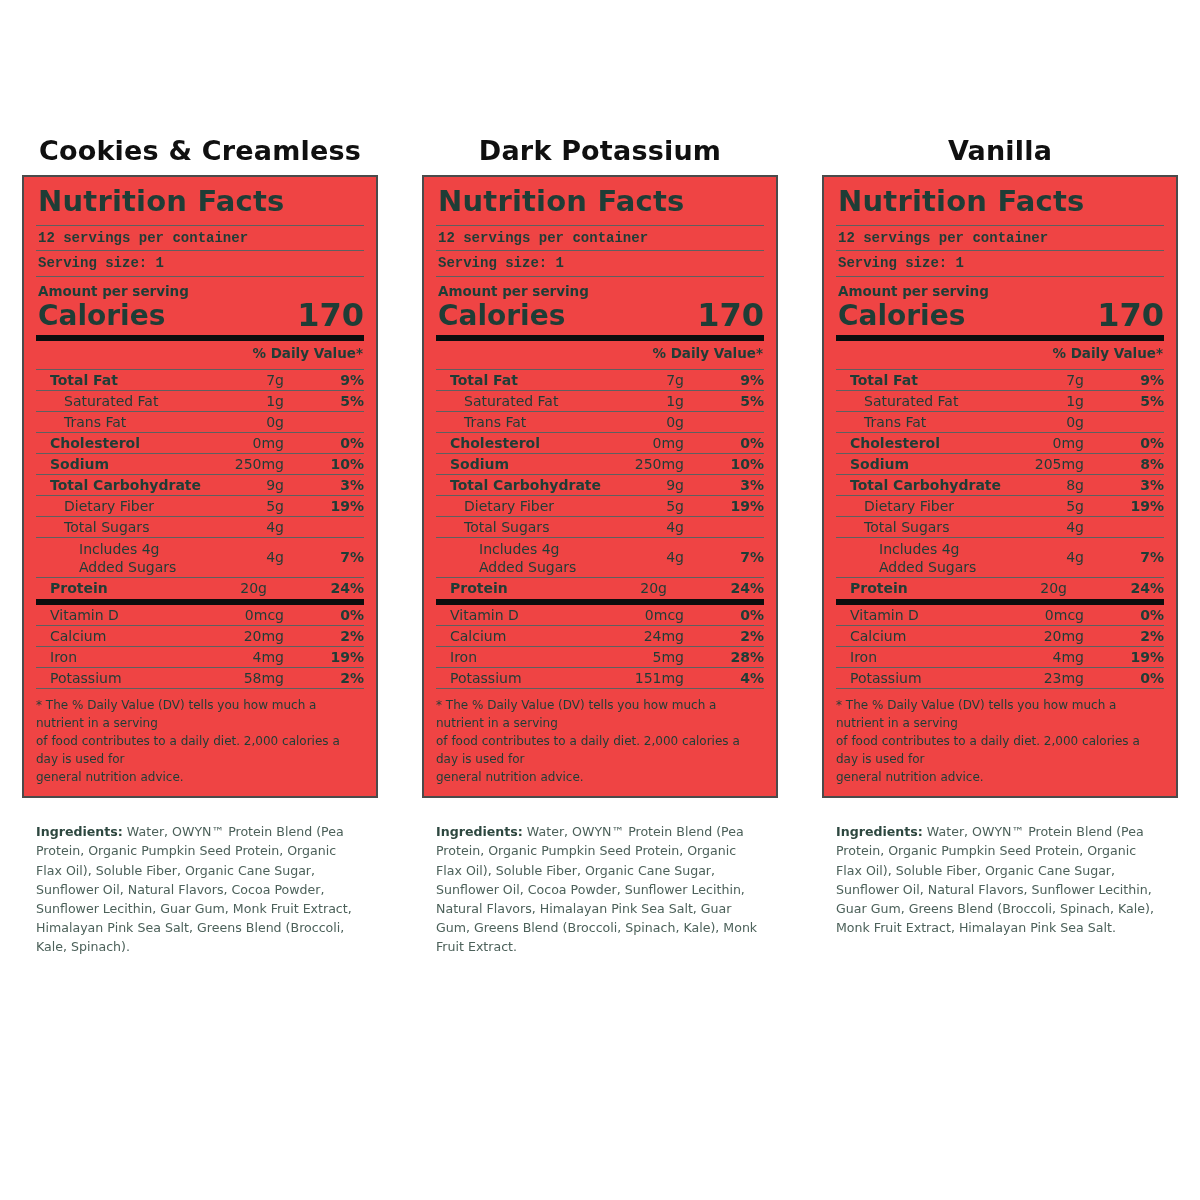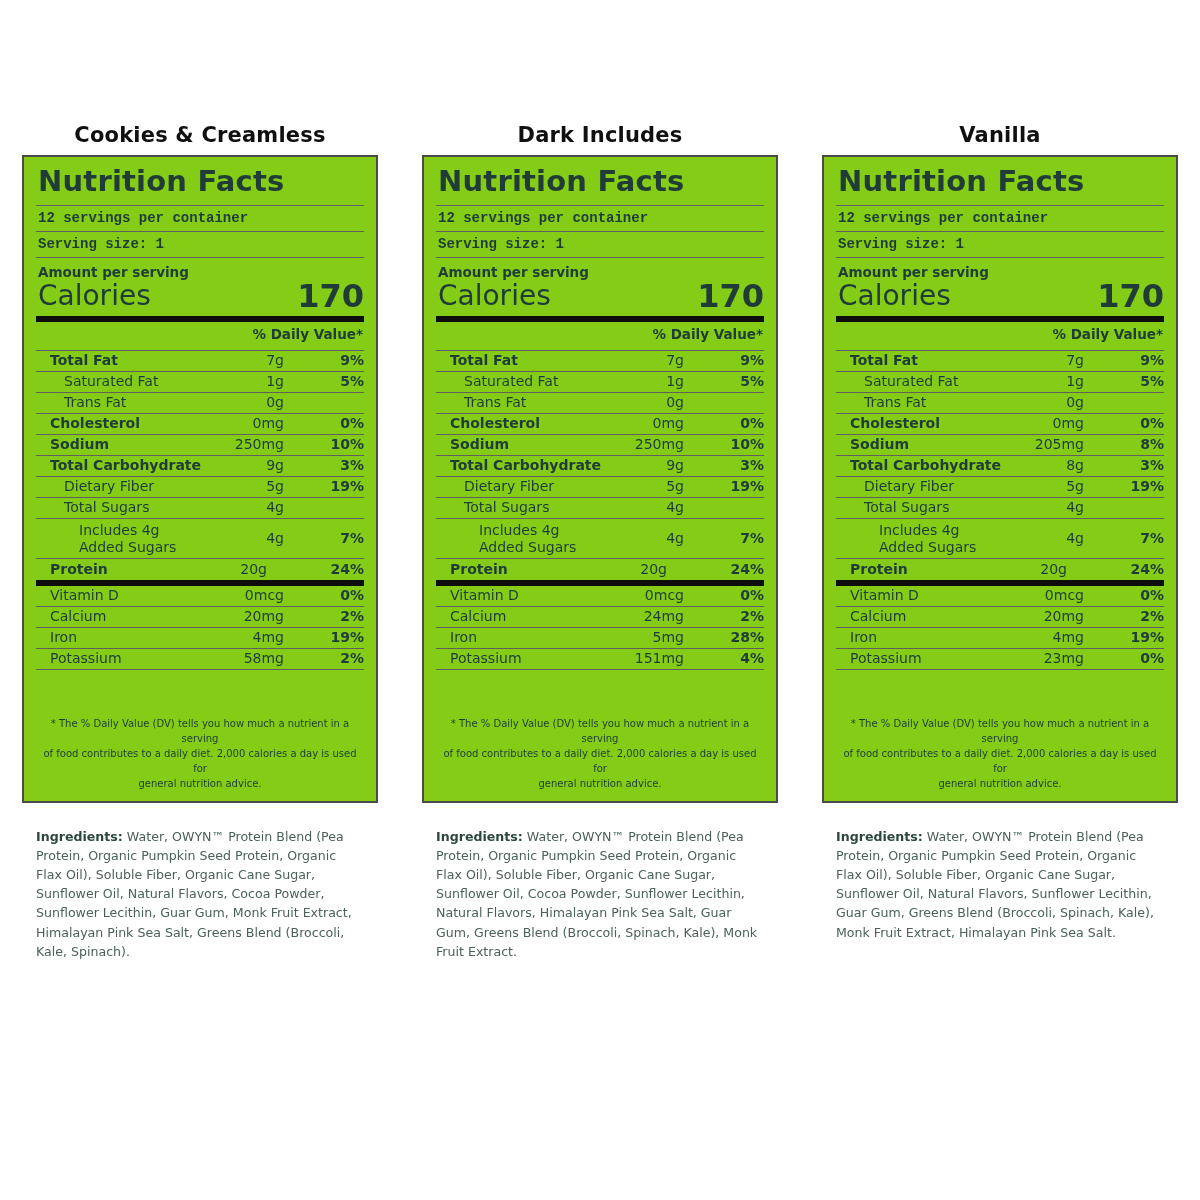--- a/index.html
+++ b/index.html
@@ -8,28 +8,28 @@
     width: 1200px; height: 1200px; overflow: hidden;
     font-family: "DejaVu Sans", "Liberation Sans", sans-serif;
   }
   .canvas { position: relative; width: 1200px; height: 1200px; background: #ffffff; }
   .panels {
     display: flex; gap: 44px;
     padding: 118px 22px 0 22px;
   }
   .panel { flex: 0 0 356px; width: 356px; }
   .flavor-title {
-    margin: 4px 0 7px 0;
-    font-size: 21px; font-weight: 700; color: #101010;
+    margin: 16px 0 7px 0;
+    font-size: 27px; font-weight: 700; color: #101010;
     text-align: center; line-height: 1.25; white-space: nowrap;
     letter-spacing: 0.2px;
   }
   .nf-box {
     border: 2px solid #4b4b4b;
-    background: #84cc16;
+    background: #ef4444;
     color: #1f3d36;
     padding: 6px 12px 9px 12px;
   }
   .nf-title {
     font-size: 29px; font-weight: 700; letter-spacing: 0.2px;
     line-height: 1.2; padding: 1px 0 6px 2px;
   }
   .hr { height: 0; border-top: 1.5px solid #5f5f5f; }
   .meta {
     font-size: 14px; font-weight: 600; line-height: 1.2;
@@ -37,44 +37,43 @@
     font-family: Liberation Mono, monospace;
   }
   .amount-per {
     font-size: 13.5px; font-weight: 700; line-height: 1.2;
     padding: 6px 0 0 2px;
   }
   .cal-row {
     display: flex; justify-content: space-between; align-items: flex-end;
     padding: 0 0 4px 2px;
   }
-  .cal-label { font-size: 28px; font-weight: 400; line-height: 1.1; }
+  .cal-label { font-size: 28px; font-weight: 700; line-height: 1.1; }
   .cal-value { font-size: 32px; font-weight: 600; line-height: 1.0; }
   .bar { height: 6px; background: #0d0d0d; }
   .dv-header {
     text-align: right; font-size: 13.5px; font-weight: 700;
     padding: 4px 1px 8px 0; border-bottom: 1.5px solid #5f5f5f;
   }
   .row {
     display: flex; align-items: center;
     min-height: 21px; padding: 1px 0;
     border-bottom: 1.5px solid #5f5f5f;
     font-size: 14px; line-height: 1.25;
   }
   .row .label { flex: 1; padding-left: 2px; margin-left: 12px; }
   .row .amt  { width: 78px; text-align: right; }
   .row .dv   { width: 80px; text-align: right; font-weight: 700; }
   .row.bold .label { font-weight: 700; }
   .row.ind1 .label { padding-left: 16px; }
   .row.ind2 .label { padding-left: 31px; max-width: 175px; padding-top: 2px; padding-bottom: 0; }
   .row.noline { border-bottom: none; gap: 17px; }
   .footnote {
-    font-size: 10px; text-align: center; line-height: 1.5;
+    font-size: 12px; text-align: left; line-height: 1.5;
     padding: 7px 0 1px 0;
-    margin-top: 39px;
   }
   .ingredients {
     margin: 24px 0 0 14px; width: 330px;
     font-size: 12.6px; line-height: 1.52;
     color: #4c615a;
   }
   .ingredients strong { font-weight: 700; color: #2d473f; }
 </style>
 </head>
 <body>
@@ -176,21 +175,21 @@
         <div>* The % Daily Value (DV) tells you how much a nutrient in a serving</div>
         <div>of food contributes to a daily diet. 2,000 calories a day is used for</div>
         <div>general nutrition advice.</div>
       </div>
     </div>
 
     <p class="ingredients"><strong>Ingredients:</strong> <span>Water, OWYN™ Protein Blend (Pea Protein, Organic Pumpkin Seed Protein, Organic Flax Oil), Soluble Fiber, Organic Cane Sugar, Sunflower Oil, Natural Flavors, Cocoa Powder, Sunflower Lecithin, Guar Gum, Monk Fruit Extract, Himalayan Pink Sea Salt, Greens Blend (Broccoli, Kale, Spinach).</span></p>
   </section>
 
   <section class="panel">
-    <h2 class="flavor-title">Dark Includes</h2>
+    <h2 class="flavor-title">Dark Potassium</h2>
     <div class="nf-box">
       <div class="nf-title">Nutrition Facts</div>
       <div class="hr"></div>
       <div class="meta">12 servings per container</div>
       <div class="hr"></div>
       <div class="meta">Serving size: 1</div>
       <div class="hr"></div>
       <div class="amount-per">Amount per serving</div>
       <div class="cal-row">
         <span class="cal-label">Calories</span>

